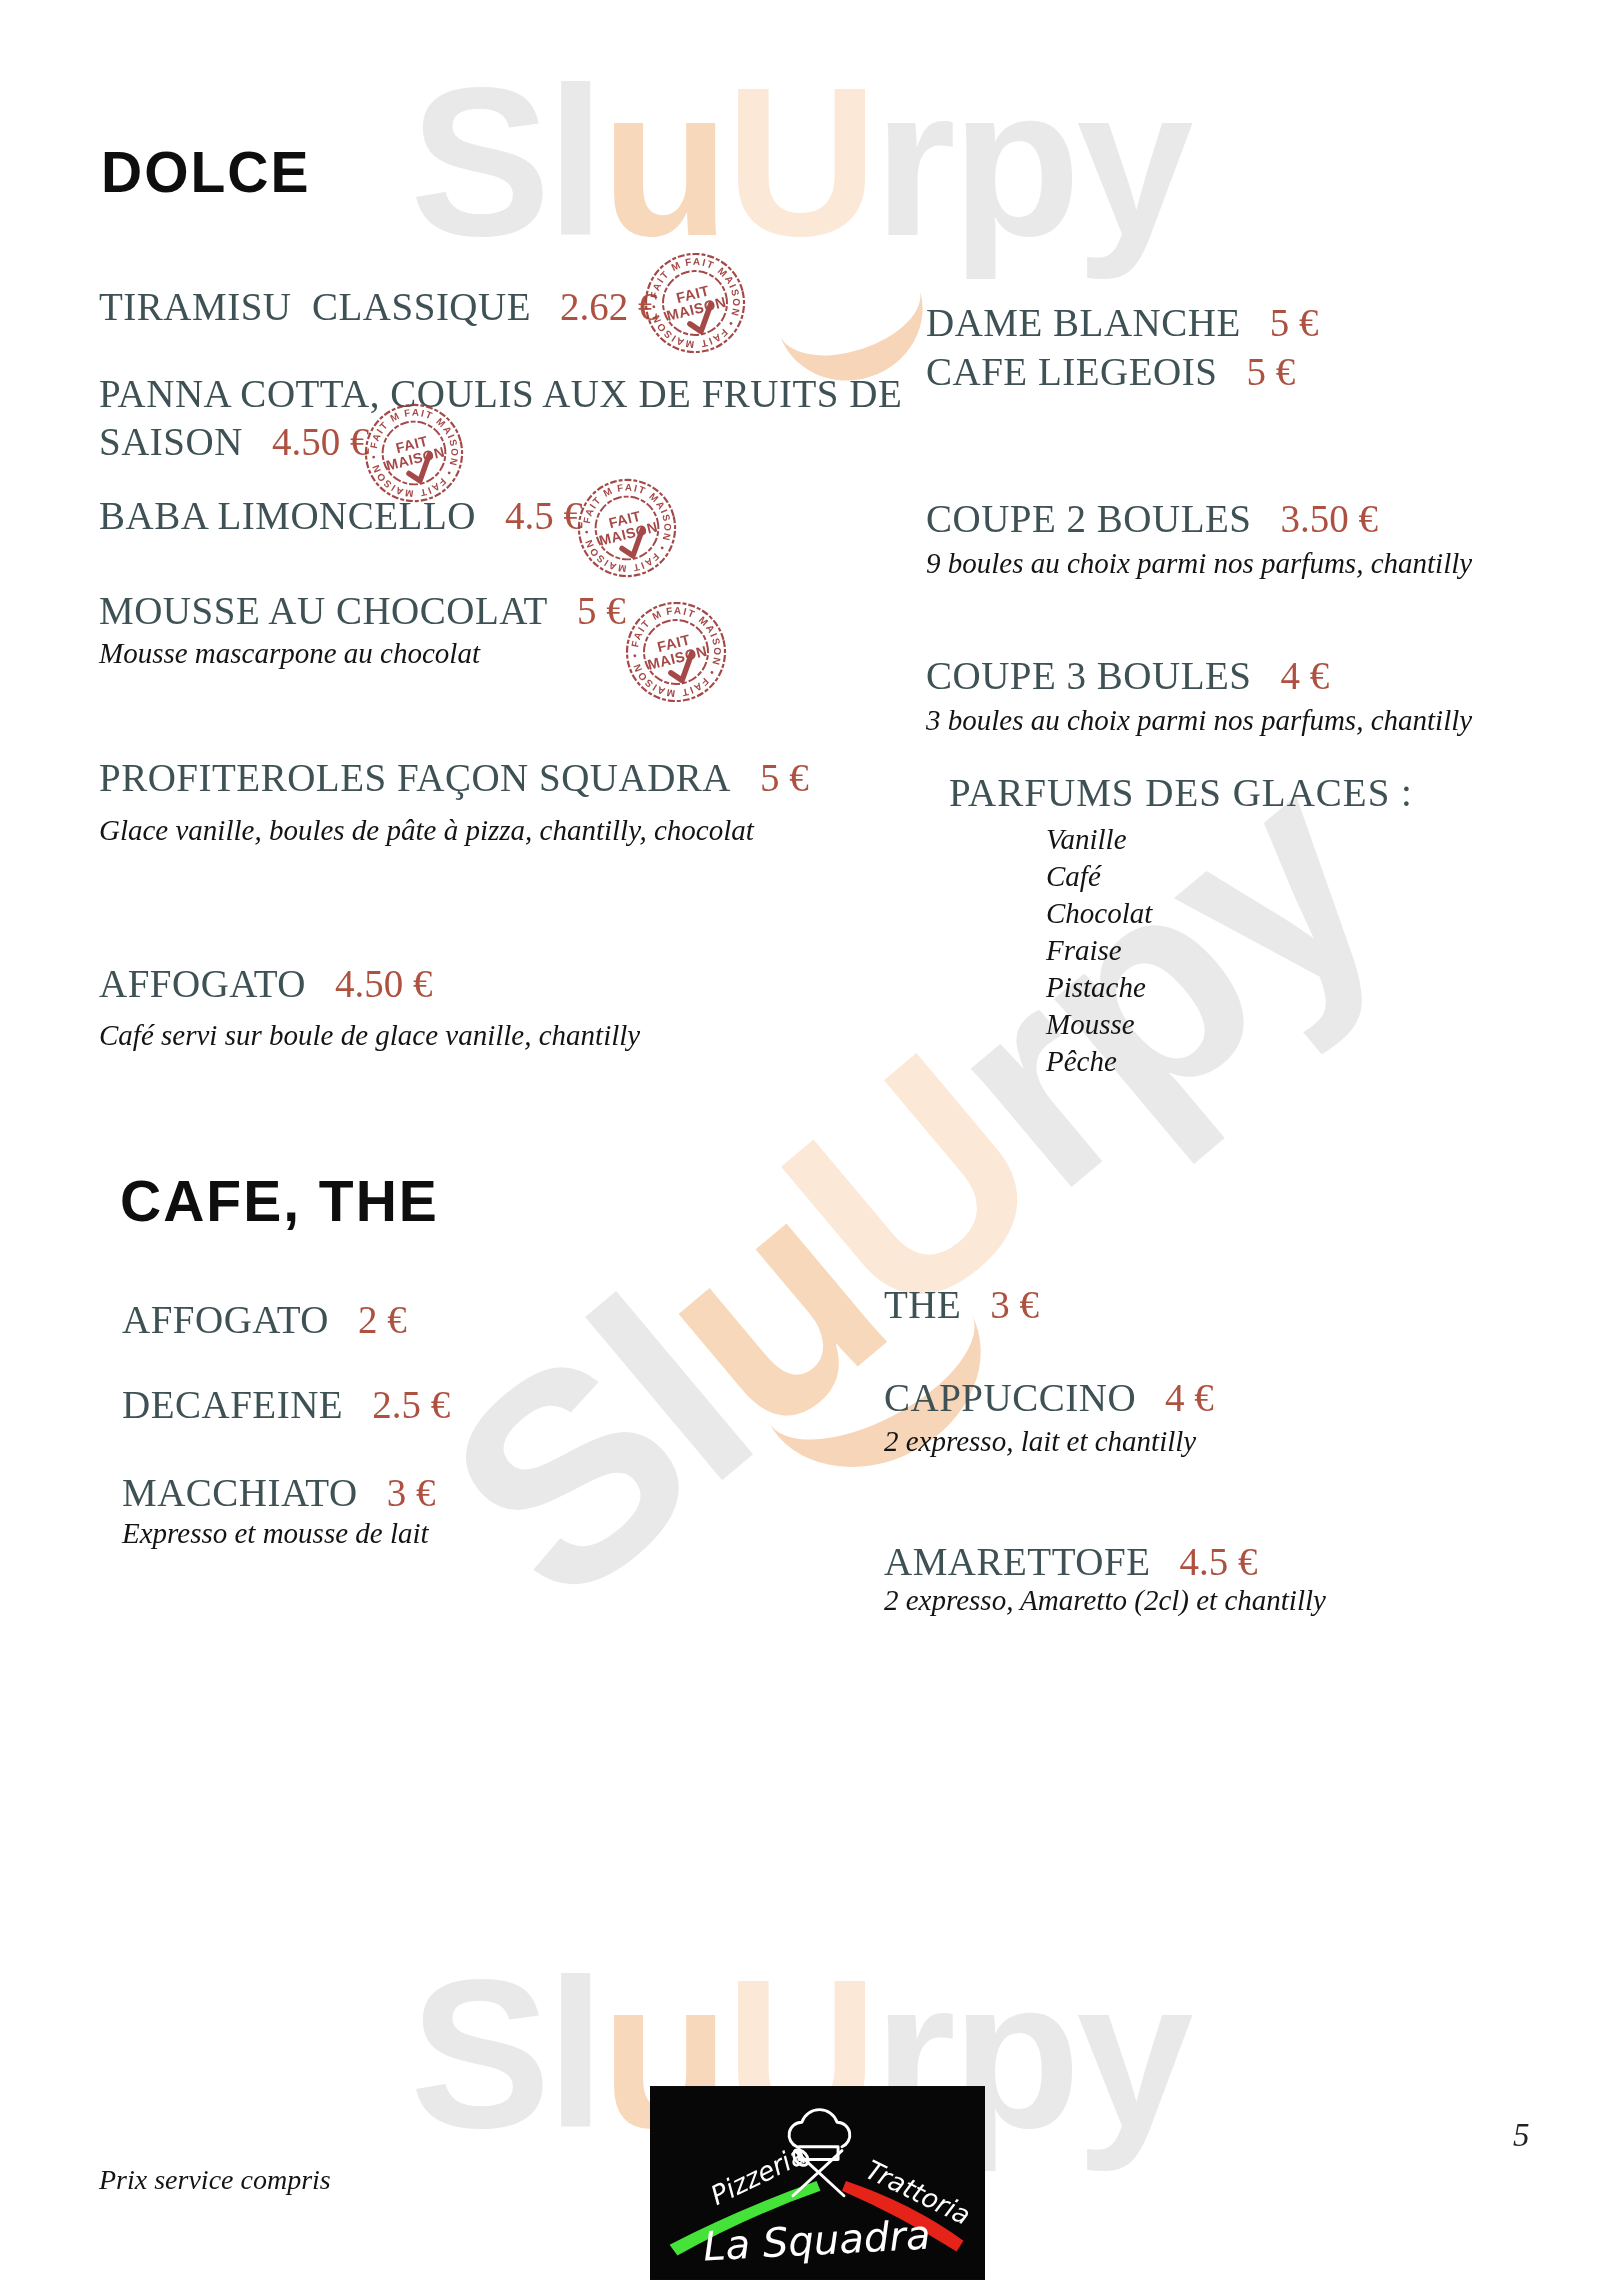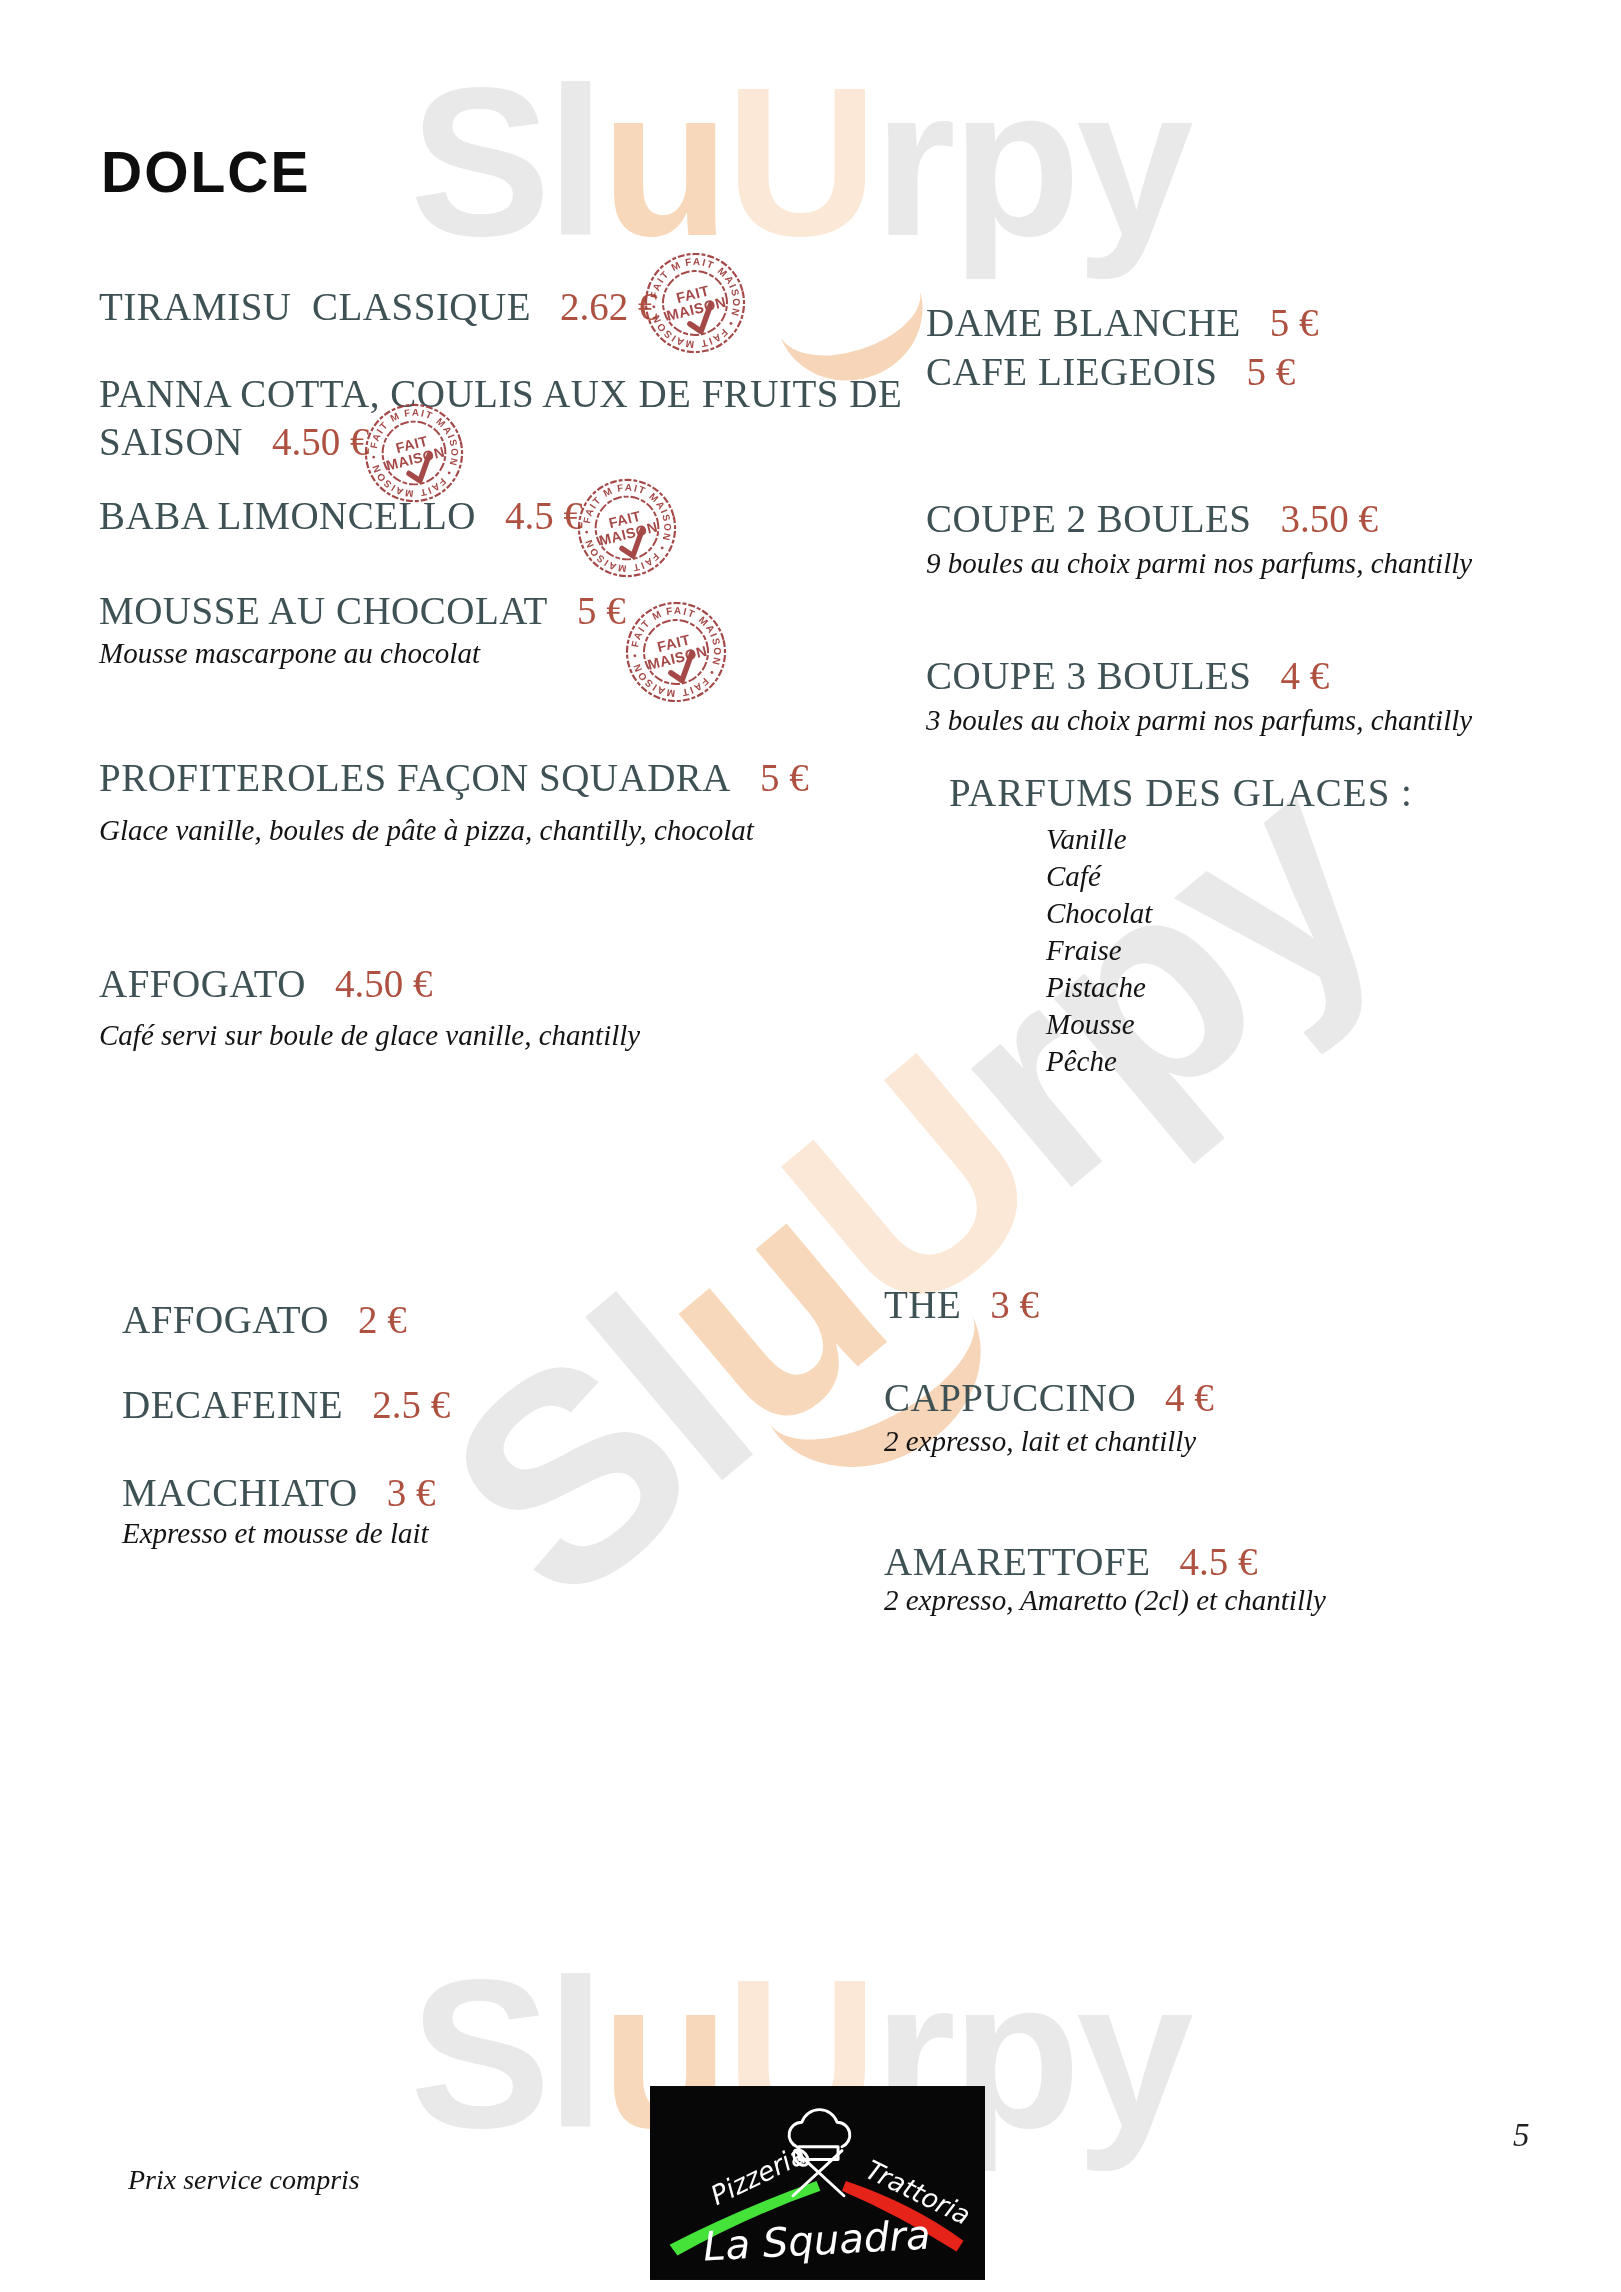--- a/index.html
+++ b/index.html
@@ -100,21 +100,21 @@
   .stamp .ctr{
     font-family:"Liberation Sans", sans-serif;font-weight:700;
     font-size:14.5px;letter-spacing:0.5px;fill:var(--stamp,#9d3a38);
     text-anchor:middle;
   }
   .stamp .chk{stroke:var(--stamp,#9d3a38);stroke-width:5.5;fill:none;
     stroke-linecap:round;stroke-linejoin:round;}
   
   .footer-note{
     position:absolute;left:99px;top:2164px;z-index:2;
-    font-style:italic;font-size:28px;color:#141414;margin-left:29px;
+    font-style:italic;font-size:28px;color:#141414;
   }
   .page-num{
     position:absolute;left:1513px;top:2117px;z-index:2;
     font-style:italic;font-size:33px;color:#222;
   }
   
   .logo{position:absolute;left:650px;top:2086px;width:335px;height:194px;z-index:4;}
   .logo text{fill:var(--logo-text,#fff);font-family:"DejaVu Sans", sans-serif;}
   .logo .side{font-size:27px;font-style:italic;}
   .logo .nameTxt{font-size:41px;font-style:italic;text-anchor:middle;}
@@ -165,20 +165,21 @@
   <div class="flavors">
     <div>Vanille</div>
     <div>Café</div>
     <div>Chocolat</div>
     <div>Fraise</div>
     <div>Pistache</div>
     <div>Mousse</div>
     <div>Pêche</div>
   </div>
 
+  <div class="sec-title t-cafe">CAFE, THE</div>
 
   <div class="row i-espresso"><span class="nm">AFFOGATO</span><span class="pr">2 €</span></div>
 
   <div class="row i-decaf"><span class="nm">DECAFEINE</span><span class="pr">2.5 €</span></div>
 
   <div class="row i-macch"><span class="nm">MACCHIATO</span><span class="pr">3 €</span></div>
   <div class="desc d-macch">Expresso et mousse de lait</div>
 
   <div class="row i-the"><span class="nm">THE</span><span class="pr">3 €</span></div>
 

